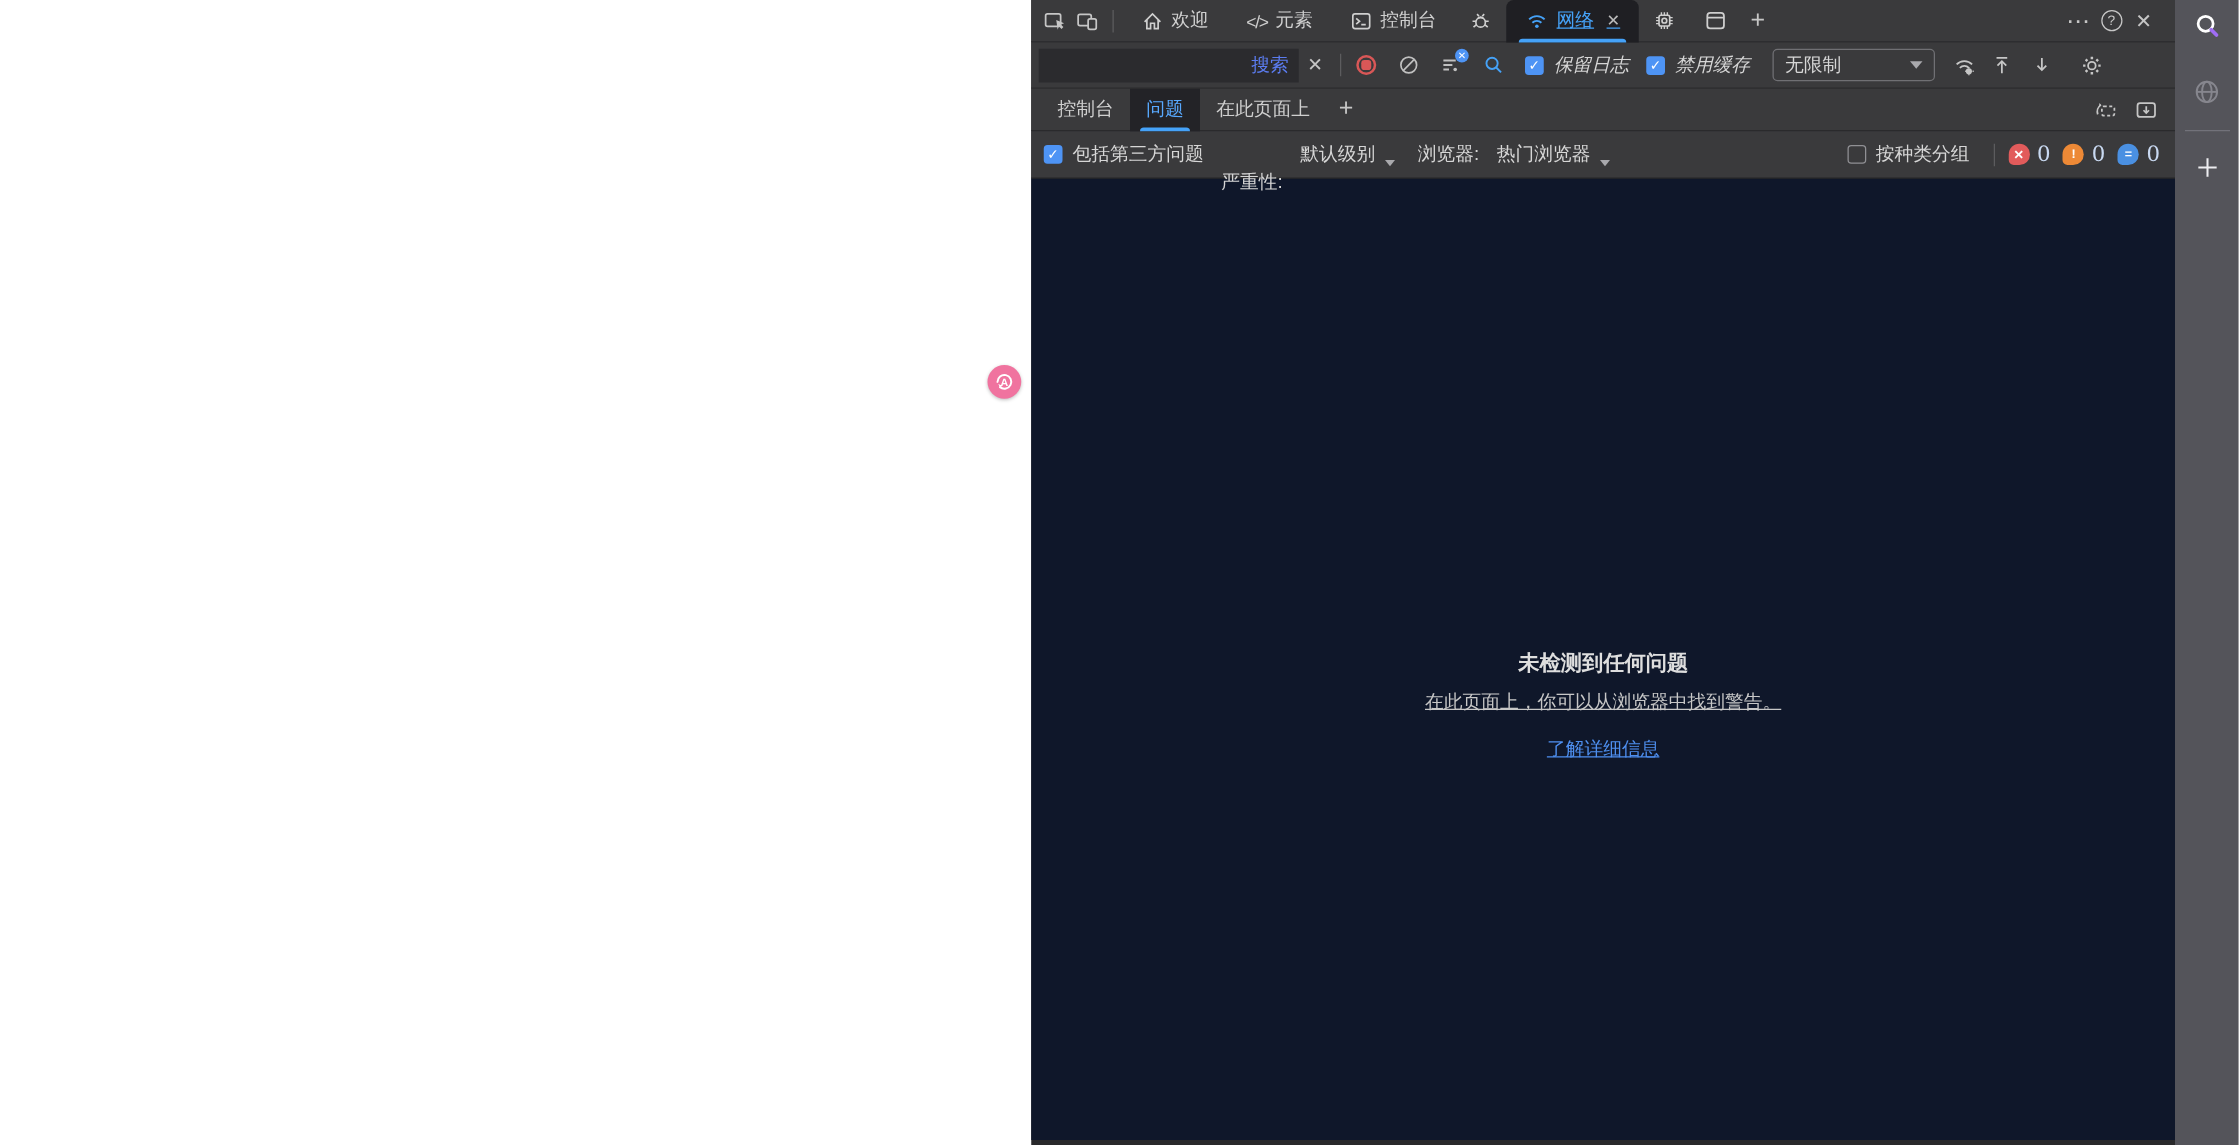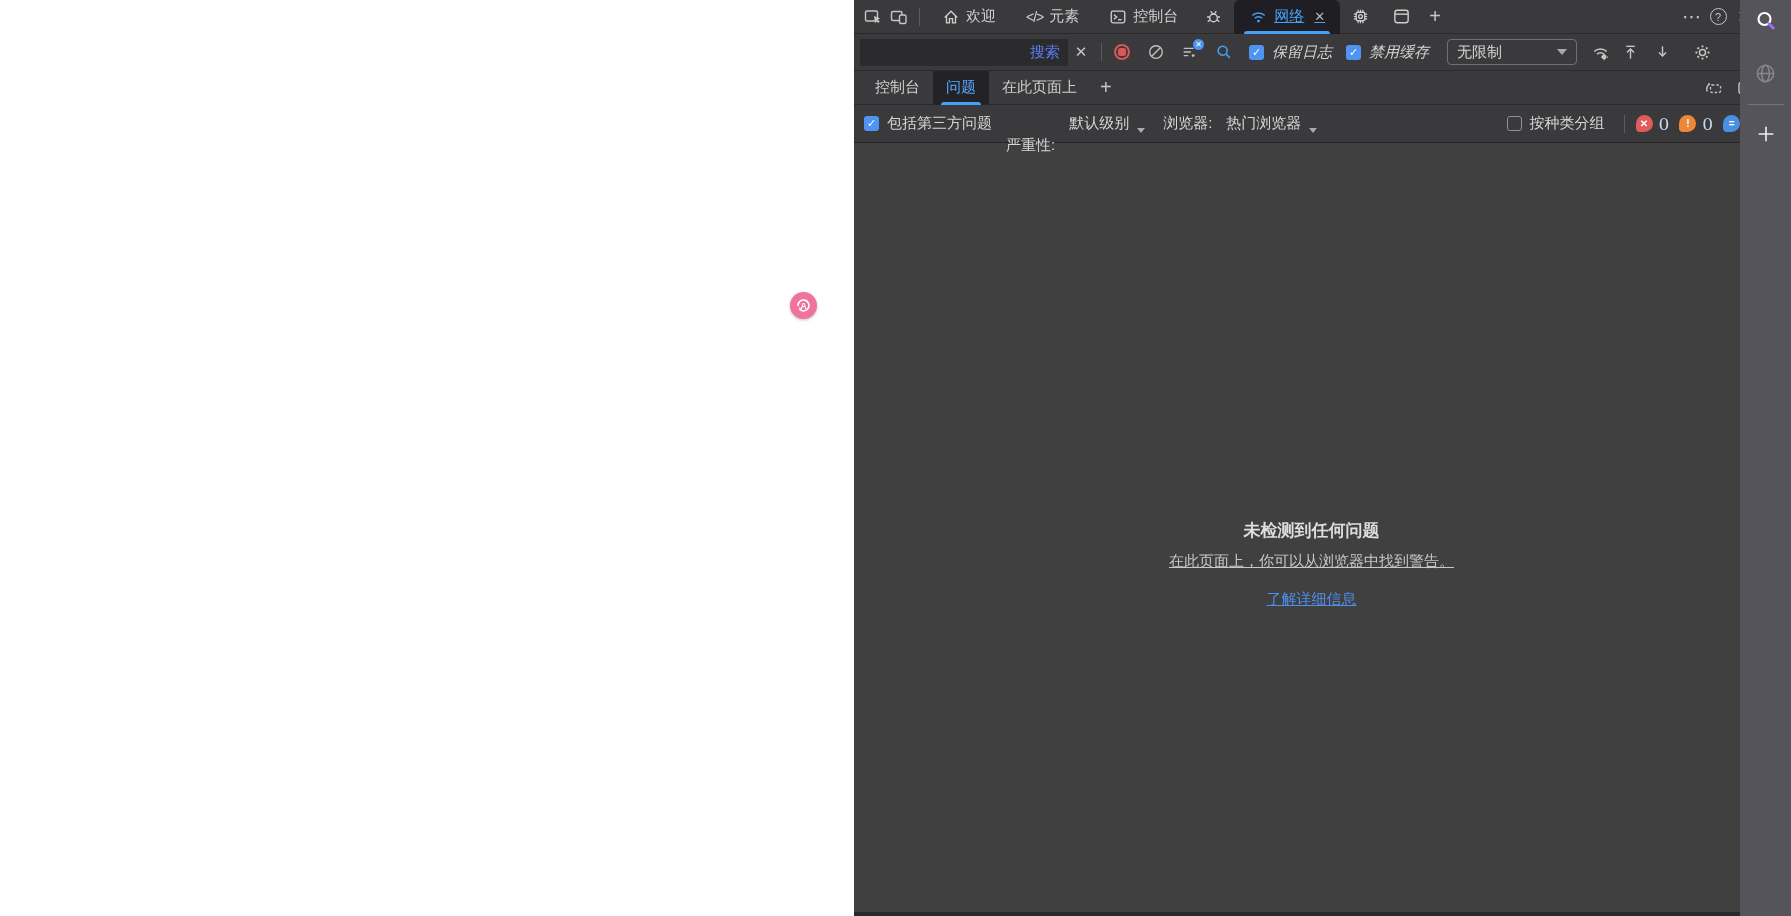--- a/index.html
+++ b/index.html
@@ -4,21 +4,21 @@
 <style>
   * { box-sizing: border-box; margin: 0; padding: 0; }
   html,body { width:1791px; height:916px; }
   body { position:relative; background:#ffffff; font-family:"Liberation Sans",sans-serif; overflow:hidden; }
 
   
   .float-translate { position:absolute; left:790px; top:292px; width:27px; height:27px; border-radius:50%;
     background:#f0739f; display:flex; align-items:center; justify-content:center; box-shadow:0 1px 3px rgba(0,0,0,.25); }
 
   
-  .devtools { position:absolute; left:854px; top:0; width:915px; height:916px; background:#29292b; color:#cfcfcf; }
+  .devtools { position:absolute; left:825px; top:0; width:915px; height:916px; background:#29292b; color:#cfcfcf; }
   .row { display:flex; align-items:center; background:#3a3a3c; }
   .row1 { height:34px; border-bottom:1px solid #2a2a2c; padding:0 12px 0 6px; }
   .row2 { height:37px; border-bottom:1px solid #2a2a2c; padding:0 6px 0 4px; }
   .row3 { height:34px; border-bottom:1px solid #2a2a2c; padding:0 10px 0 8px; }
   .row4 { height:38px; border-bottom:1px solid #242426; padding:0 12px 0 10px; font-size:15px; }
 
   .icon-btn { width:26px; height:26px; display:flex; align-items:center; justify-content:center; color:#c6c6c6; flex:none; position:relative; border-radius:3px; }
   .vdiv { width:1px; height:18px; background:#5c5c5e; margin:0 7px; flex:none; }
 
   
@@ -52,21 +52,21 @@
   .plus-btn { font-size:20px; font-weight:400; color:#c6c6c6; padding:0 10px; }
 
   
   .lab { color:#d6d6d6; white-space:nowrap; }
   .dd-inline { display:flex; align-items:flex-end; gap:8px; margin:0 18px 0 14px; white-space:nowrap; color:#d6d6d6; }
   .count-badge { width:17px; height:17px; border-radius:50% 50% 50% 4px; color:#fff; font-size:10px; font-weight:bold;
     display:flex; align-items:center; justify-content:center; flex:none; }
   .count-num { font-family:"DejaVu Serif",serif; font-size:17px; color:#c9d9f1; margin:0 10px 0 6px; }
 
   
-  .content { height:769px; background:#404040; text-align:center; }
+  .content { height:769px; background:#0f172a; text-align:center; }
   .empty-state { padding-top:376px; }
   .empty-title { font-size:17px; font-weight:bold; color:#dedede; }
   .empty-sub { font-size:15px; color:#c7c7c7; margin-top:10px;text-decoration:underline; }
   .empty-link { display:inline-block; font-size:15px; color:#4e8fef; text-decoration:underline; margin-top:19px; }
 
   
   .strip { position:absolute; right:0; top:0; width:51px; height:916px; background:#54545a; display:flex; flex-direction:column; align-items:center; }
   .strip-btn { width:34px; height:34px; display:flex; align-items:center; justify-content:center; border-radius:6px; }
   .strip-div { width:36px; height:1px; background:#72727a; margin:14px 0 12px 0; }
 

